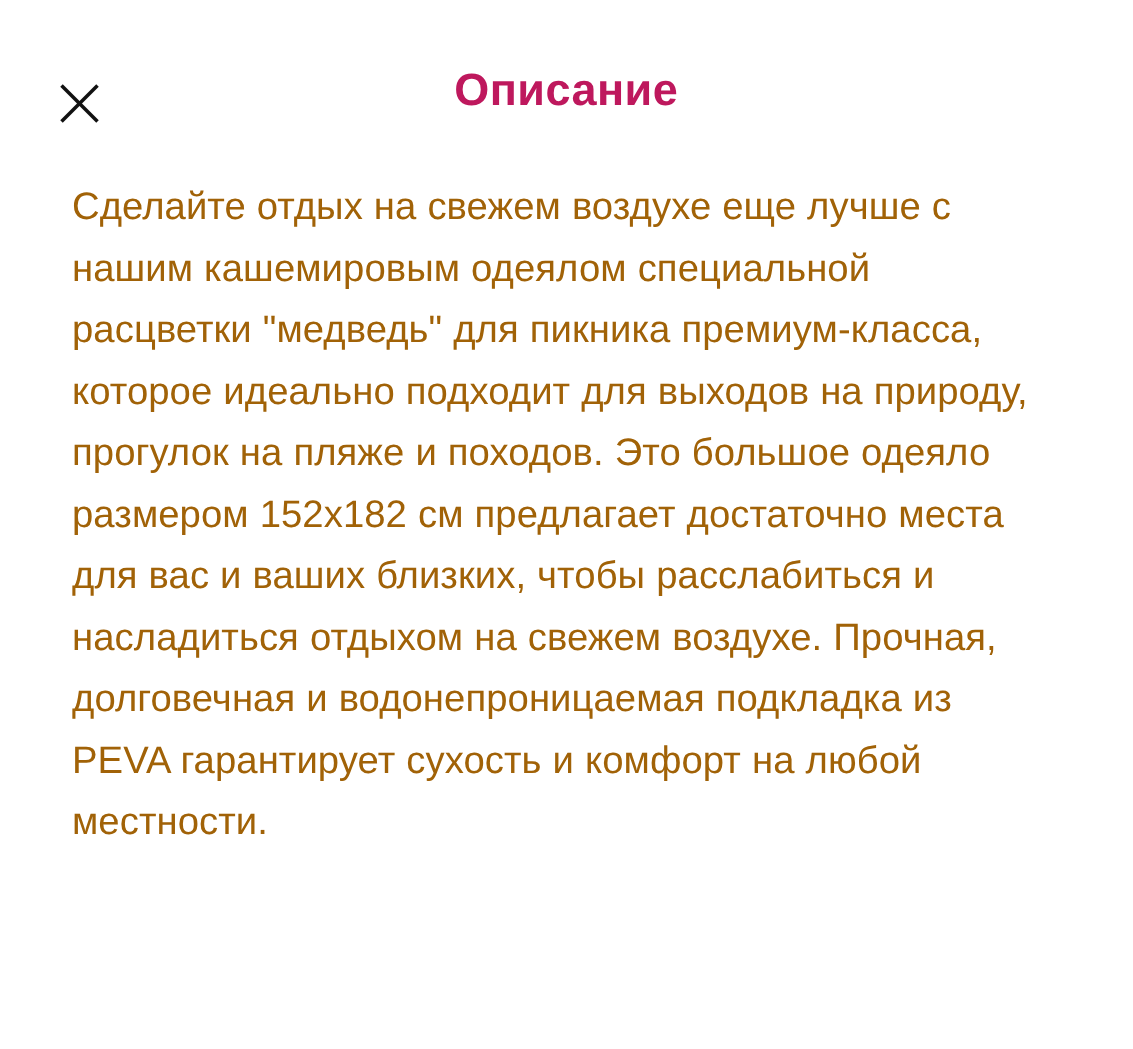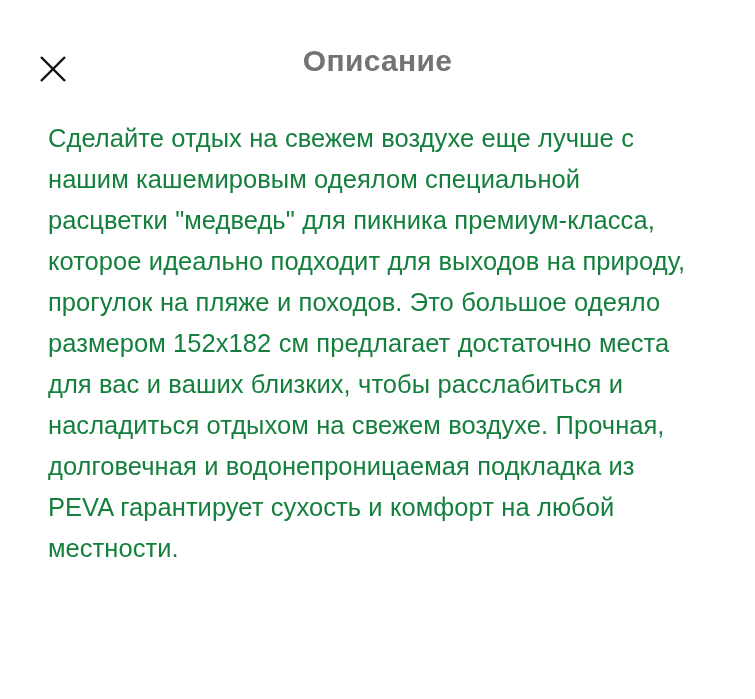--- a/index.html
+++ b/index.html
@@ -43,30 +43,30 @@
   }
   .close-icon {
     display: block;
   }
   .sheet-title {
     width: 100%;
     text-align: center;
     font-size: 30px;
     font-weight: bold;
     letter-spacing: 0.3px;
-    color: #737373;
+    color: #be185d;
     margin: 0;
     padding-top: 4px;
   }
   .body-text {
     margin: 0;
     padding: 0 52px 0 48px;
     font-size: 25.5px;
     line-height: 41px;
-    color: #15803d;
+    color: #a16207;
     letter-spacing: 0.05px;
     text-align: left;
     word-spacing: 0.2px;
   }
 </style>
 </head>
 <body>
 
 <div class="sheet">
 

